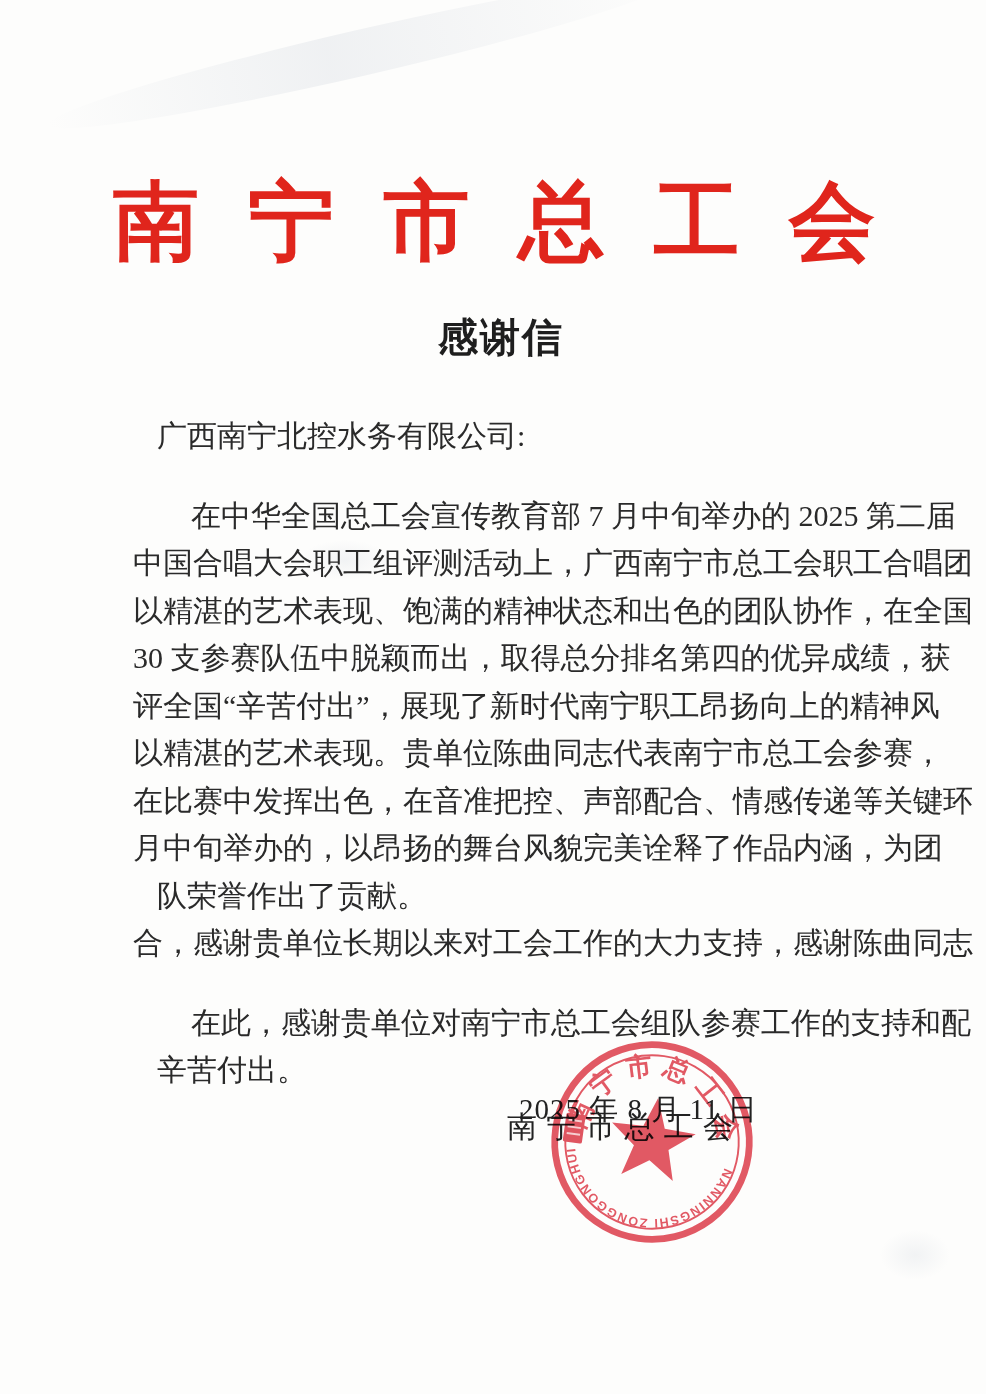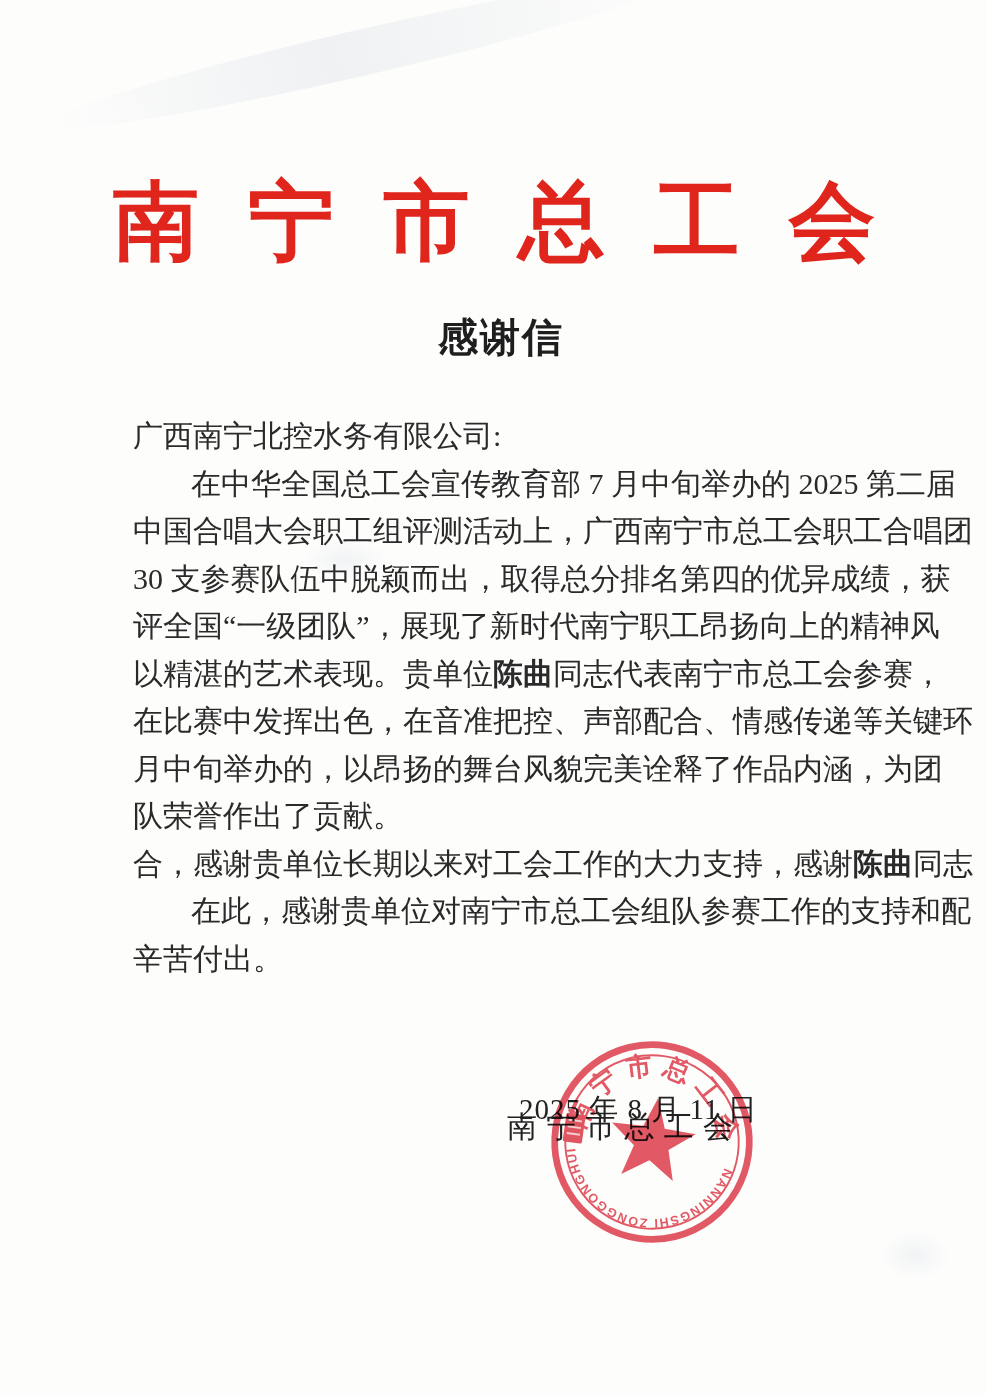--- a/index.html
+++ b/index.html
@@ -28,23 +28,23 @@
     text-align:center;color:#1e1e1e;font-size:40px;font-weight:600;letter-spacing:2px;
   }
   .body-text{
     position:absolute;left:133px;top:412px;width:739px;
     color:#2a2a2a;font-size:30px;
   }
   .line{
     line-height:47.5px;height:47.5px;white-space:nowrap;
     text-align:justify;text-align-last:justify;
   }
-  .line.open{text-indent:58px;}
-  .line.endline{text-align:left;text-align-last:left;}
-  .line .bold{font-weight:700;}
+  .line.open{text-indent:58px;margin-top:32px;}
+  .line.endline{text-align:left;text-align-last:left;margin-left:24px;}
+  .line .bold{font-weight:400;}
   .signature{
     position:absolute;left:507px;top:1106px;width:226px;height:42px;
     color:#222;font-size:30px;line-height:42px;
     text-align:justify;text-align-last:justify;white-space:nowrap;
   }
   .sig-date{
     position:absolute;left:519px;top:1088px;width:260px;height:42px;
     color:#222;font-size:29px;line-height:42px;letter-spacing:1px;white-space:nowrap;
   }
   .seal{
@@ -68,24 +68,27 @@
   <div class="line endline">
     <span>广西南宁北控水务有限公司:</span>
   </div>
   <div class="line open">
     <span>在中华全国总工会宣传教育部 7 月中旬举办的 2025 第二届</span>
   </div>
   <div class="line">
     <span>中国合唱大会职工组评测活动上，广西南宁市总工会职工合唱团</span>
   </div>
   <div class="line">
+    <span>以精湛的艺术表现、饱满的精神状态和出色的团队协作，在全国</span>
+  </div>
+  <div class="line">
     <span>30 支参赛队伍中脱颖而出，取得总分排名第四的优异成绩，获</span>
   </div>
   <div class="line">
-    <span>评全国“一级团队”，展现了新时代南宁职工昂扬向上的精神风</span>
+    <span>评全国“辛苦付出”，展现了新时代南宁职工昂扬向上的精神风</span>
   </div>
   <div class="line">
     <span>以精湛的艺术表现。贵单位</span><span class="bold">陈曲</span><span>同志代表南宁市总工会参赛，</span>
   </div>
   <div class="line">
     <span>在比赛中发挥出色，在音准把控、声部配合、情感传递等关键环</span>
   </div>
   <div class="line">
     <span>月中旬举办的，以昂扬的舞台风貌完美诠释了作品内涵，为团</span>
   </div>

